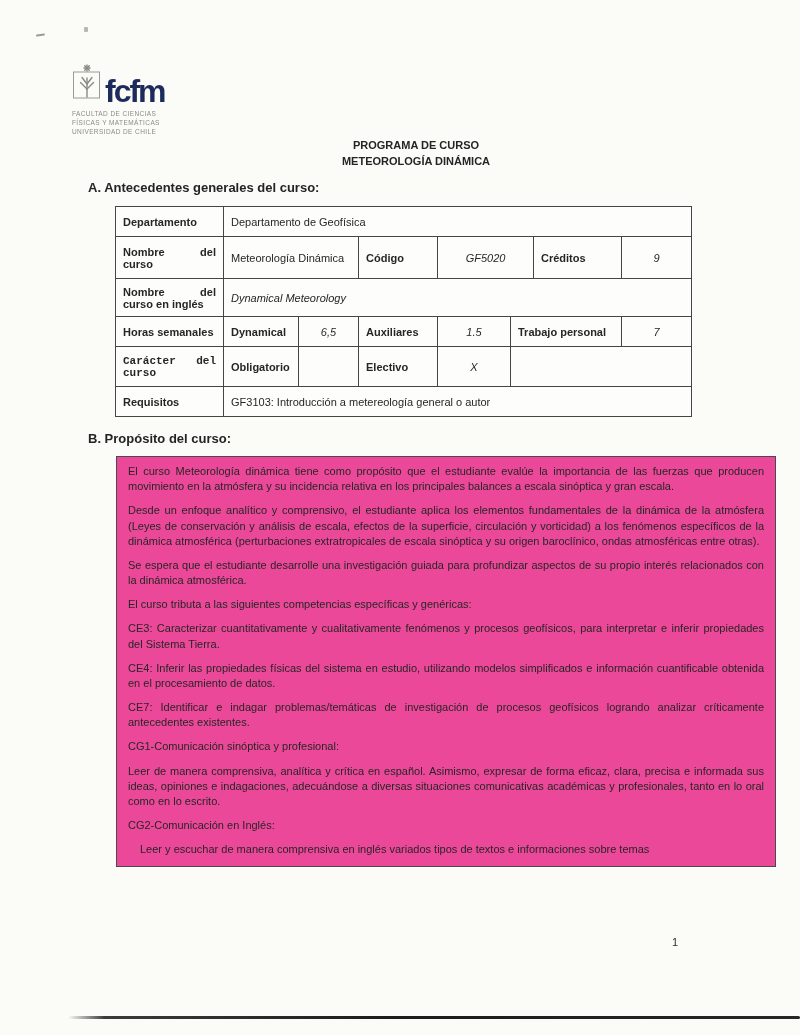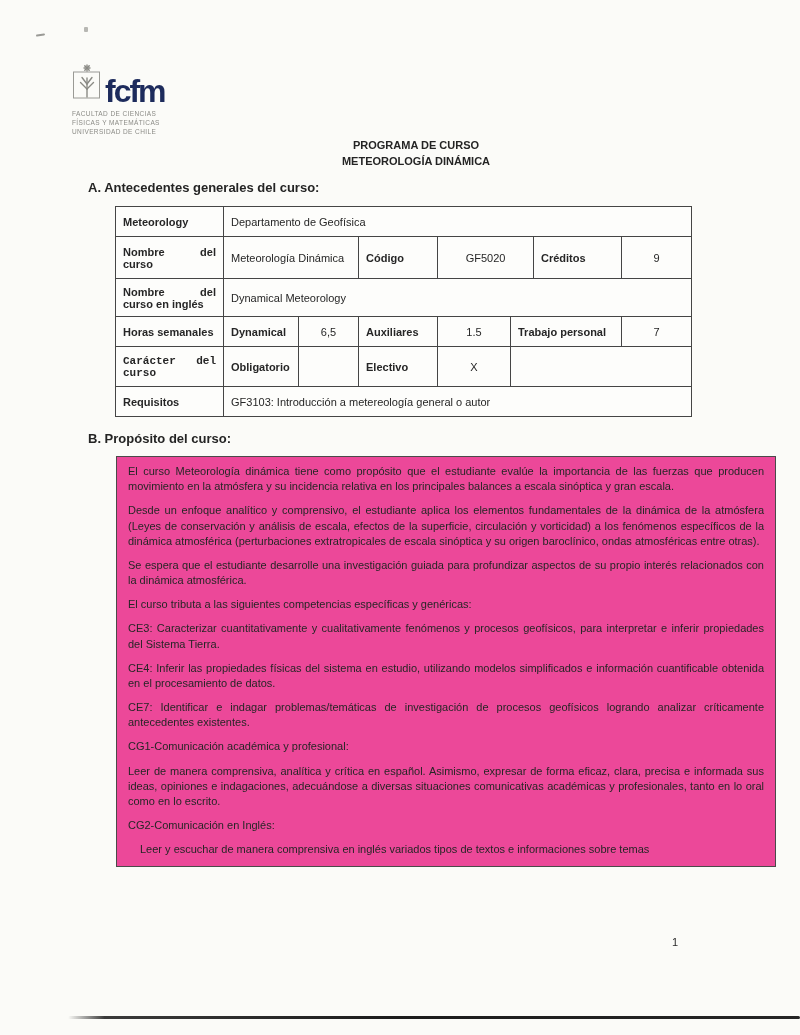--- a/index.html
+++ b/index.html
@@ -34,22 +34,22 @@
 
   
   table.course {
     position:absolute; left:115px; top:206px;
     border-collapse:collapse; table-layout:fixed;
     width:576px; font-size:11px; color:#262626;
   }
   table.course td { border:1px solid #454545; padding:5px 7px; vertical-align:middle; background:#fdfdfb; }
   td.lbl { font-weight:bold; }
   td.jst { text-align:justify; }
-  td.ctr { text-align:center; }
-  td.ital { }
+  td.ctr { text-align:center;font-style:italic; }
+  td.ital { font-style:italic; }
   td.h30 { height:30px; }
   td.h42 { height:42px; }
   td.h38 { height:38px; }
   td.h40 { height:40px;font-family:Liberation Mono, monospace; }
 
   
   .purpose-box {
     position:absolute; left:116px; top:456px; width:660px;
     border:1px solid #4a4a4a; background:#ec4899;
     padding:7px 11px 9px 11px;
@@ -122,21 +122,21 @@
       <col style="width:75px">
       <col style="width:60px">
       <col style="width:79px">
       <col style="width:73px">
       <col style="width:23px">
       <col style="width:88px">
       <col style="width:70px">
     </colgroup>
     <tbody>
         <tr>
-      <td class="lbl h30">Meteorology</td>
+      <td class="lbl h30">Departamento</td>
       <td colspan="7">Departamento de Geofísica</td>
     </tr>
     <tr>
       <td class="lbl jst h42">Nombre del curso</td>
       <td colspan="2">Meteorología Dinámica</td>
       <td class="lbl">Código</td>
       <td colspan="2" class="ctr">GF5020</td>
       <td class="lbl">Créditos</td>
       <td class="ctr">9</td>
     </tr>
@@ -171,21 +171,21 @@
   <div class="section-heading heading-b">B. Propósito del curso:</div>
 
   <div class="purpose-box">
     <p>El curso Meteorología dinámica tiene como propósito que el estudiante evalúe la importancia de las fuerzas que producen movimiento en la atmósfera y su incidencia relativa en los principales balances a escala sinóptica y gran escala.</p>
     <p>Desde un enfoque analítico y comprensivo, el estudiante aplica los elementos fundamentales de la dinámica de la atmósfera (Leyes de conservación y análisis de escala, efectos de la superficie, circulación y vorticidad) a los fenómenos específicos de la dinámica atmosférica (perturbaciones extratropicales de escala sinóptica y su origen baroclínico, ondas atmosféricas entre otras).</p>
     <p>Se espera que el estudiante desarrolle una investigación guiada para profundizar aspectos de su propio interés relacionados con la dinámica atmosférica.</p>
     <p>El curso tributa a las siguientes competencias específicas y genéricas:</p>
     <p>CE3: Caracterizar cuantitativamente y cualitativamente fenómenos y procesos geofísicos, para interpretar e inferir propiedades del Sistema Tierra.</p>
     <p>CE4: Inferir las propiedades físicas del sistema en estudio, utilizando modelos simplificados e información cuantificable obtenida en el procesamiento de datos.</p>
     <p>CE7: Identificar e indagar problemas/temáticas de investigación de procesos geofísicos logrando analizar críticamente antecedentes existentes.</p>
-    <p>CG1-Comunicación académica y profesional:</p>
+    <p>CG1-Comunicación sinóptica y profesional:</p>
     <p>Leer de manera comprensiva, analítica y crítica en español. Asimismo, expresar de forma eficaz, clara, precisa e informada sus ideas, opiniones e indagaciones, adecuándose a diversas situaciones comunicativas académicas y profesionales, tanto en lo oral como en lo escrito.</p>
     <p>CG2-Comunicación en Inglés:</p>
     <p>Leer y escuchar de manera comprensiva en inglés variados tipos de textos e informaciones sobre temas</p>
   </div>
 
   <div class="page-number">1</div>
 
   <div class="curl curl-1"></div>
   <div class="curl curl-2"></div>
   <div class="scan-bottom"></div>

